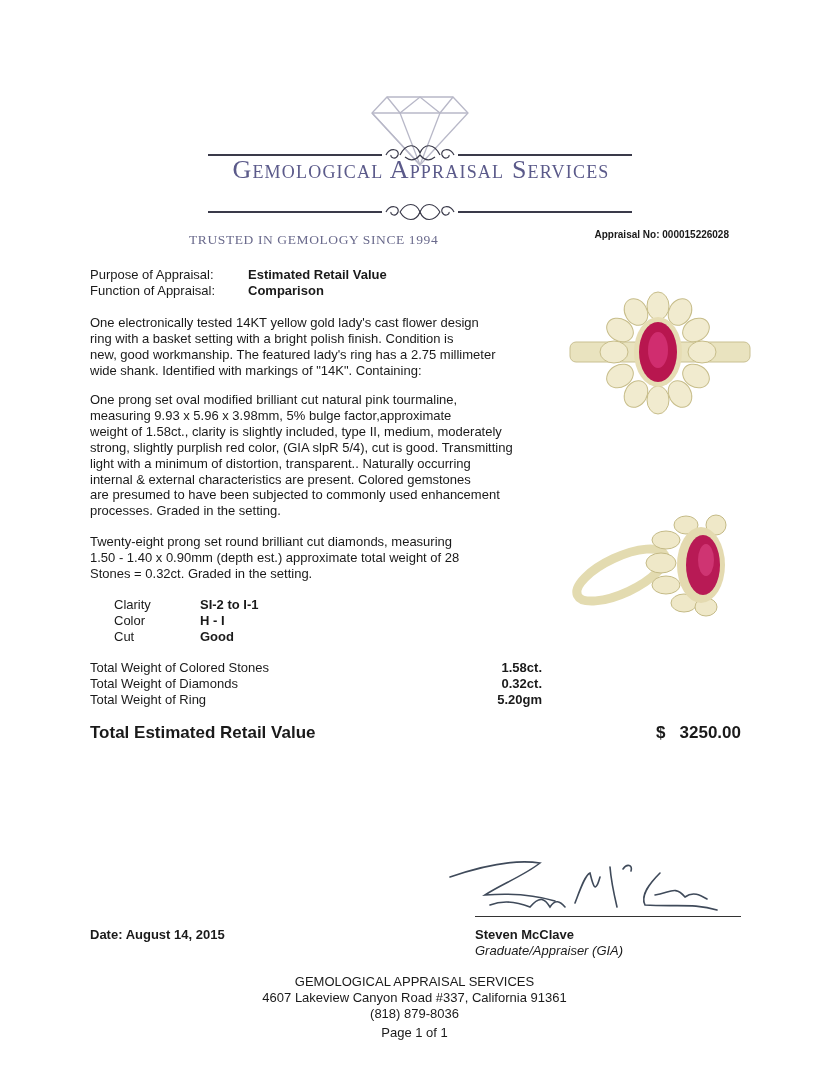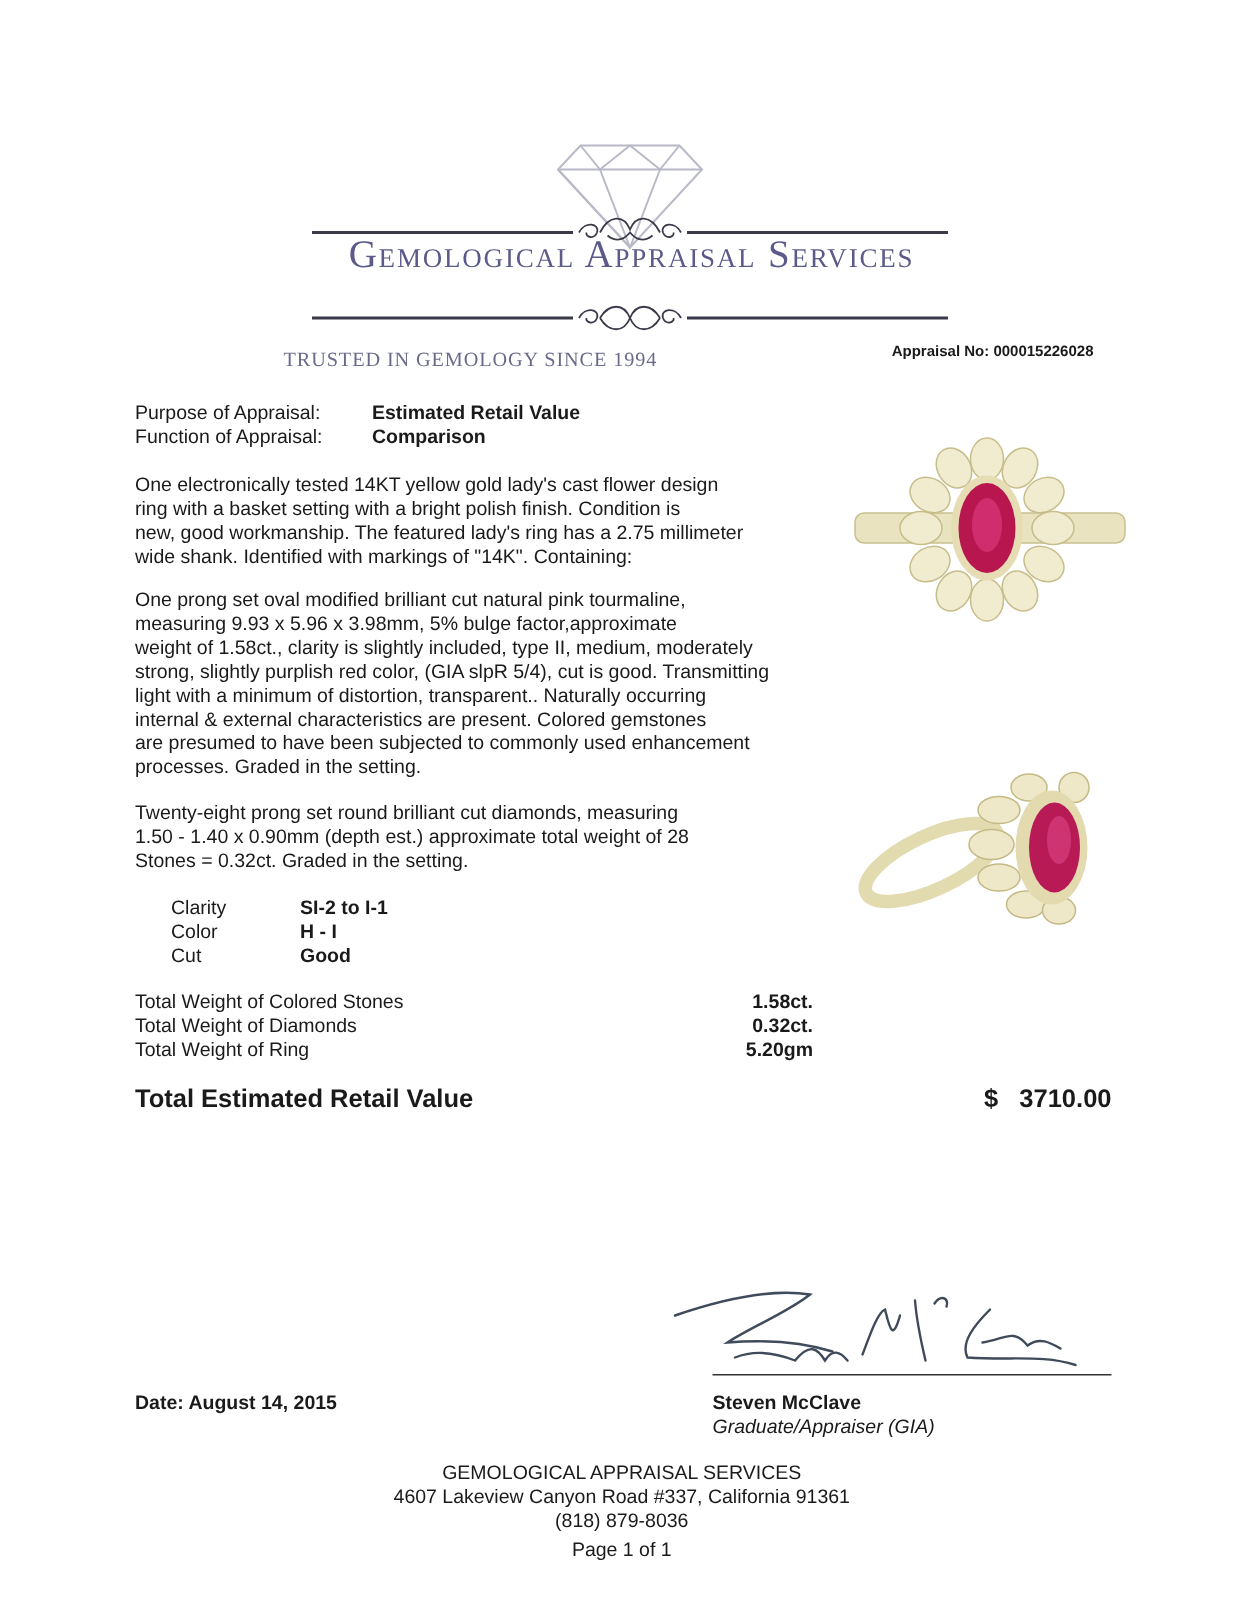--- a/index.html
+++ b/index.html
@@ -120,21 +120,21 @@
   <div class="t-row">
     <span>Total Weight of Ring</span>
     <span class="t-val">5.20gm</span>
   </div>
 </div>
 
 <div class="abs final">
   <span>Total Estimated Retail Value</span>
   <span class="amt">
     <span>$</span>
-    <span>3710.00</span>
+    <span>3250.00</span>
   </span>
 </div>
 
 <svg class="abs photo" style="left:570px; top:290px; width:180px; height:140px;" viewBox="0 0 180 140">
   <rect x="0" y="52" width="180" height="20" rx="6" fill="#e9e3bf" stroke="#c9c091" stroke-width="1"></rect>
   <g fill="#f1ebcf" stroke="#c7bd8a" stroke-width="1">
     <ellipse cx="88" cy="16" rx="11" ry="14"></ellipse>
     <ellipse cx="110" cy="22" rx="11" ry="14" transform="rotate(30 110 22)"></ellipse>
     <ellipse cx="126" cy="40" rx="11" ry="14" transform="rotate(60 126 40)"></ellipse>
     <ellipse cx="132" cy="62" rx="11" ry="14" transform="rotate(90 132 62)"></ellipse>

